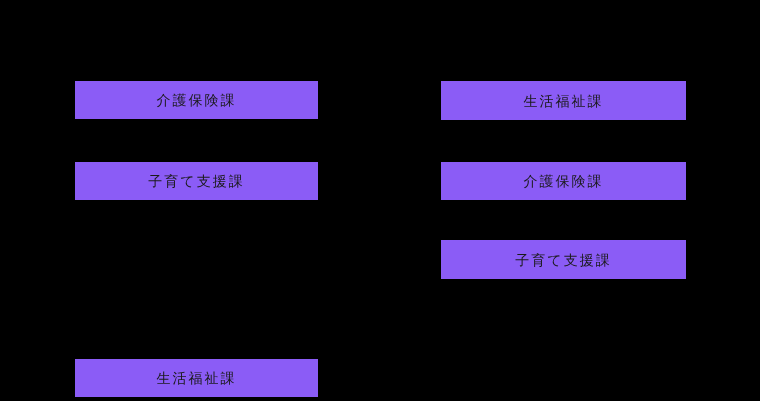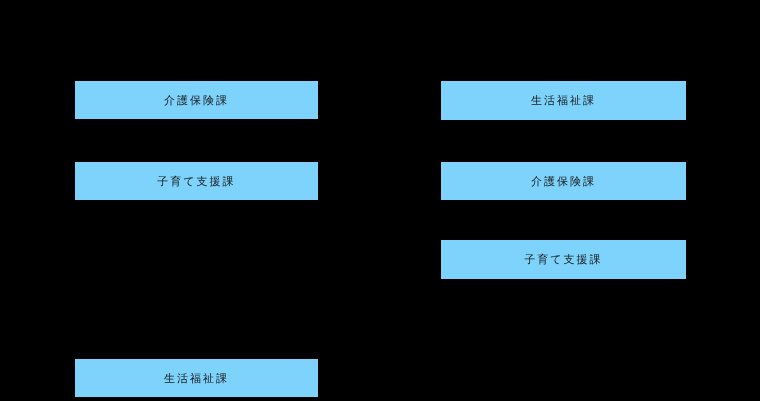--- a/index.html
+++ b/index.html
@@ -10,26 +10,26 @@
   .canvas {
     position: relative;
     width: 760px;
     height: 401px;
     background: #000000;
     overflow: hidden;
     font-family: "Liberation Sans", "DejaVu Sans", sans-serif;
   }
   .dept-box {
     position: absolute;
-    background: #7dd3fc;
+    background: #8b5cf6;
     color: #1a1a1a;
     display: flex;
     align-items: center;
     justify-content: center;
-    font-size: 11px;
+    font-size: 14px;
     letter-spacing: 2px;
     line-height: 1;
     box-sizing: border-box;
   }
   
   .box-l1 { left: 75px;  top: 81px;  width: 243px; height: 38px; }
   .box-l2 { left: 75px;  top: 162px; width: 243px; height: 38px; }
   .box-l3 { left: 75px;  top: 359px; width: 243px; height: 38px; }
   
   .box-r1 { left: 441px; top: 81px;  width: 245px; height: 39px; }

